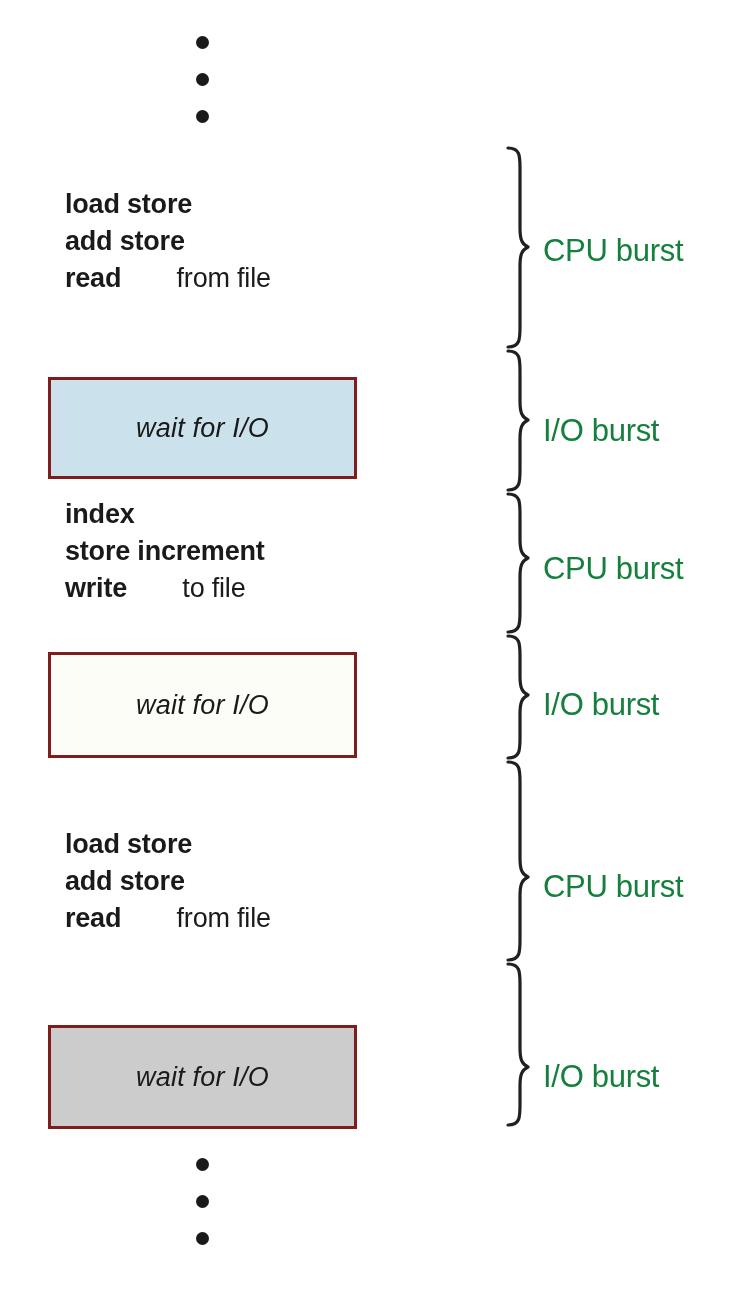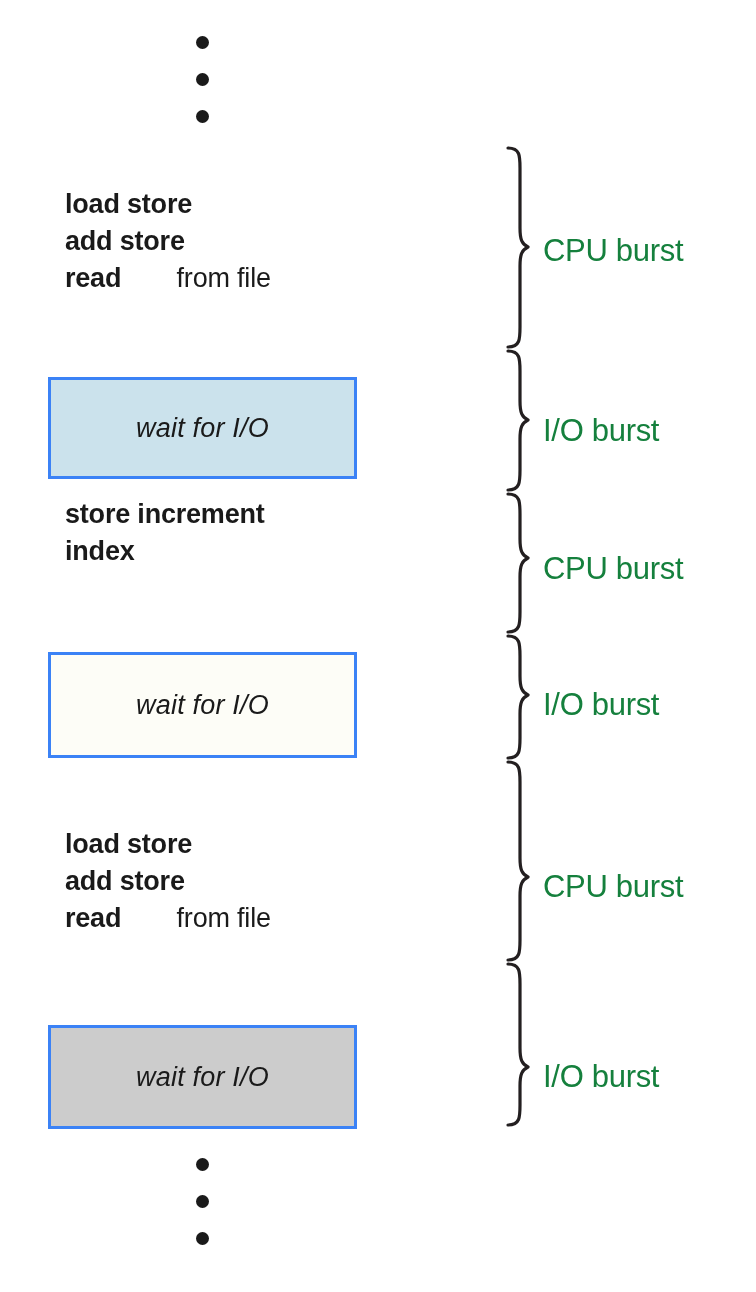--- a/index.html
+++ b/index.html
@@ -58,21 +58,21 @@
   #code-block-1 { top: 186px; }
   #code-block-2 { top: 496px; }
   #code-block-3 { top: 826px; }
 
   
   .io-box {
     position: absolute;
     left: 48px;
     width: 309px;
     box-sizing: border-box;
-    border: 3px solid #3b82f6;
+    border: 3px solid #7f1d1d;
     display: flex;
     align-items: center;
     justify-content: center;
     font-size: 27px;
     font-style: italic;
     color: #1a1a1a;
     letter-spacing: 0.2px;
   }
   #io-box-1 { top: 377px; height: 102px; background: #cbe2ec; }
   #io-box-2 { top: 652px; height: 106px; background: #fdfdf7; }
@@ -111,21 +111,21 @@
 
 <div id="diagram">
 
   <div class="ellipsis" id="ellipsis-top">
     <div class="dot"></div>
     <div class="dot"></div>
     <div class="dot"></div>
   </div>
 
   <div class="code-block" id="code-block-1"><div><span class="b">load store</span></div><div><span class="b">add store</span></div><div><span class="b">read</span><span class="r"> from file</span></div></div>
-  <div class="code-block" id="code-block-2"><div><span class="b">store increment</span></div><div><span class="b">index</span></div></div>
+  <div class="code-block" id="code-block-2"><div><span class="b">index</span></div><div><span class="b">store increment</span></div><div><span class="b">write</span><span class="r"> to file</span></div></div>
   <div class="code-block" id="code-block-3"><div><span class="b">load store</span></div><div><span class="b">add store</span></div><div><span class="b">read</span><span class="r"> from file</span></div></div>
 
   <div class="io-box" id="io-box-1" style="background: rgb(203, 226, 236);">
     <span>wait for I/O</span>
   </div>
   <div class="io-box" id="io-box-2" style="background: rgb(253, 253, 247);">
     <span>wait for I/O</span>
   </div>
   <div class="io-box" id="io-box-3" style="background: rgb(204, 204, 204);">
     <span>wait for I/O</span>

